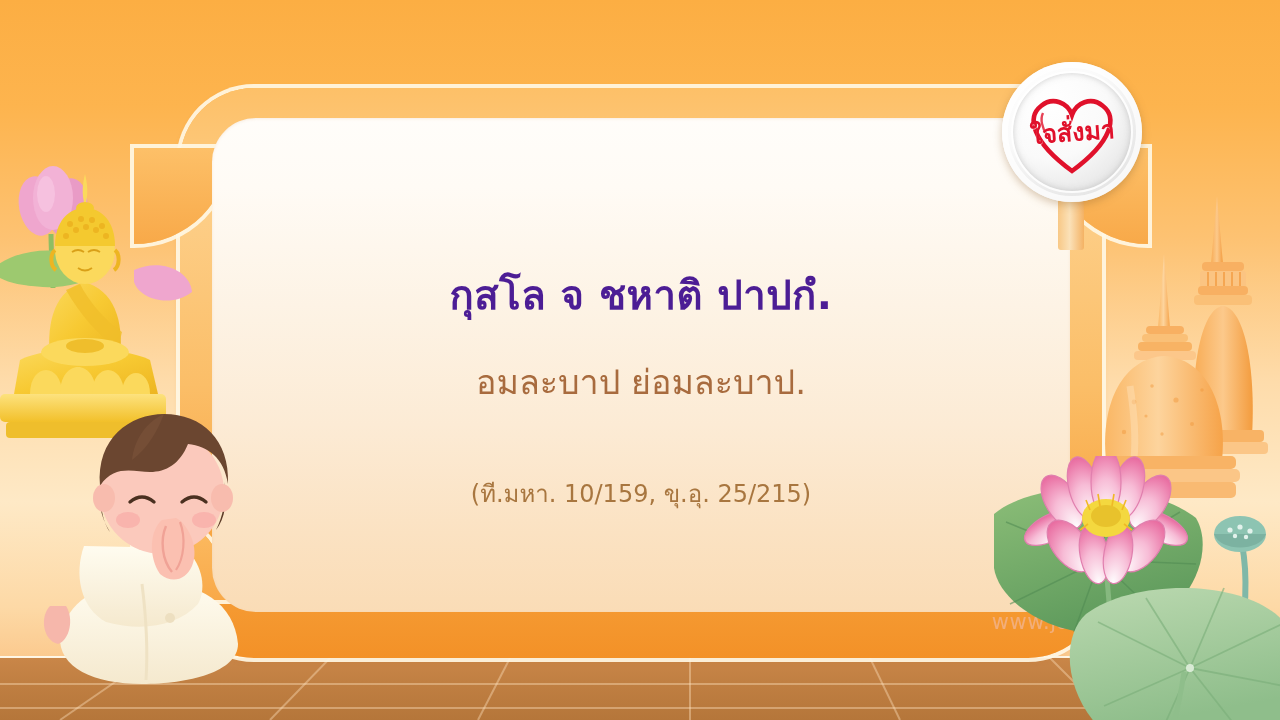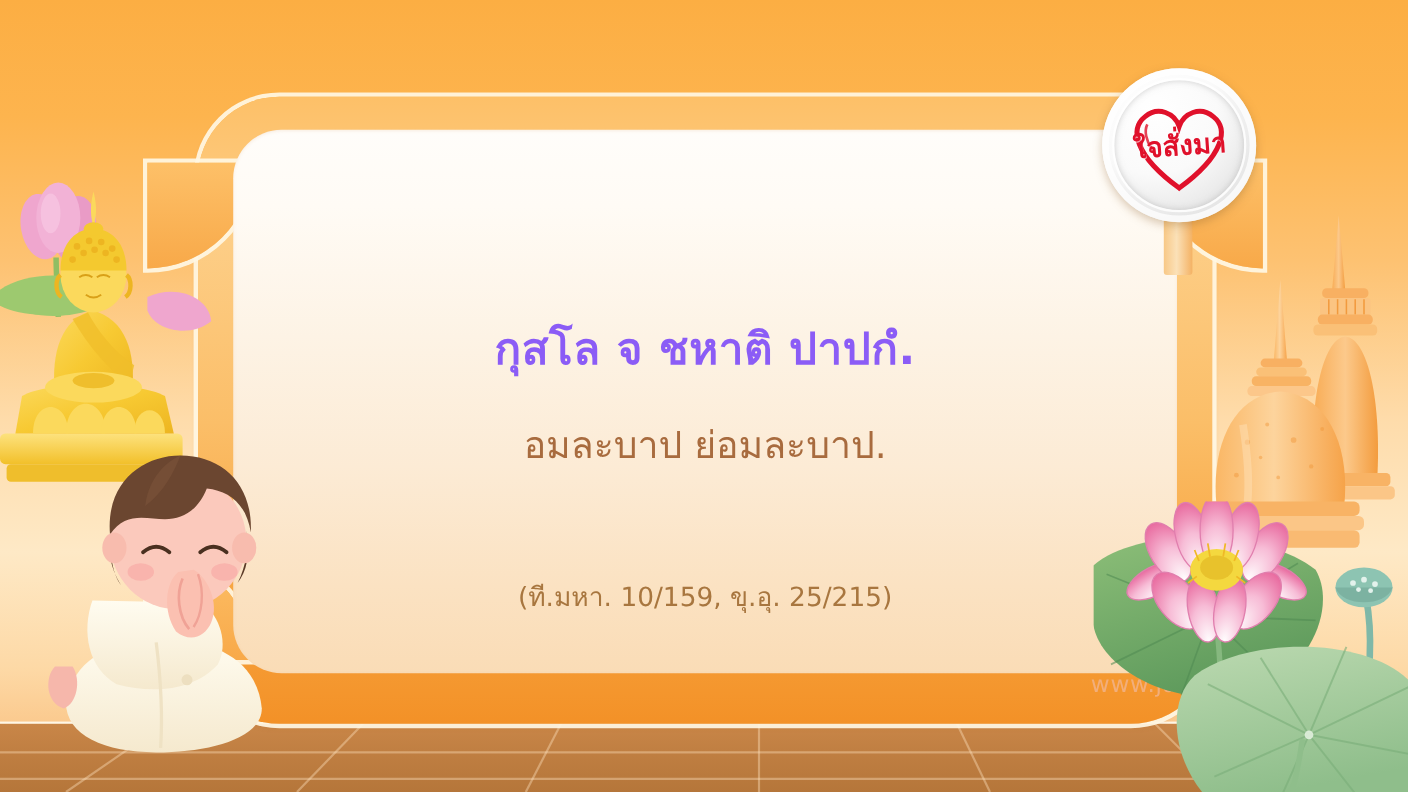--- a/index.html
+++ b/index.html
@@ -74,33 +74,32 @@
   .content {
     position:absolute;
     left:215px; top:120px; width:852px; height:506px;
     display:flex; flex-direction:column;
     align-items:center;
     padding-top:150px;
     text-align:center;
   }
   .line-pali {
     font-size:40px; font-weight:bold;
-    color:#8b5cf6;
+    color:#4c1d95;
     letter-spacing:.5px;
     line-height:1.25;
-    margin-top:23px;
   }
   .line-thai {
     margin-top:40px;
     font-size:34px; font-weight:normal;
     color:#A86B3E;
     line-height:1.3;
   }
   .line-ref {
-    margin-top:96px;
+    margin-top:70px;
     font-size:24px;
     color:#A8763F;
   }
   .site-url {
     position:absolute;
     right:62px; bottom:86px;
     font-size:21px;
     color:#F2AE7A;
     letter-spacing:.6px;
   }

